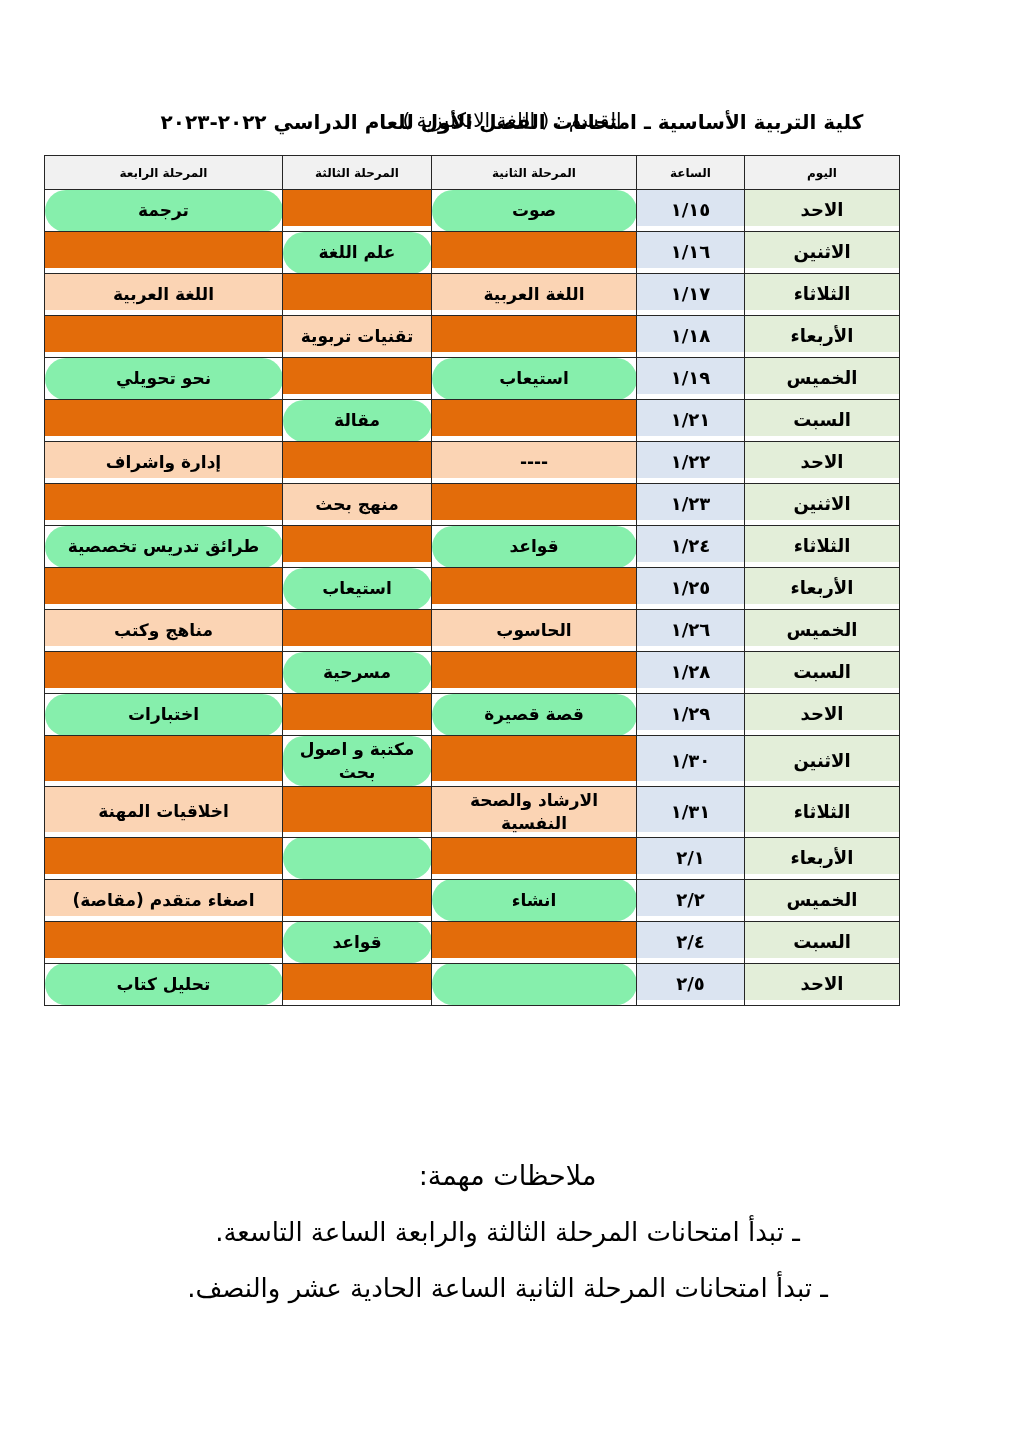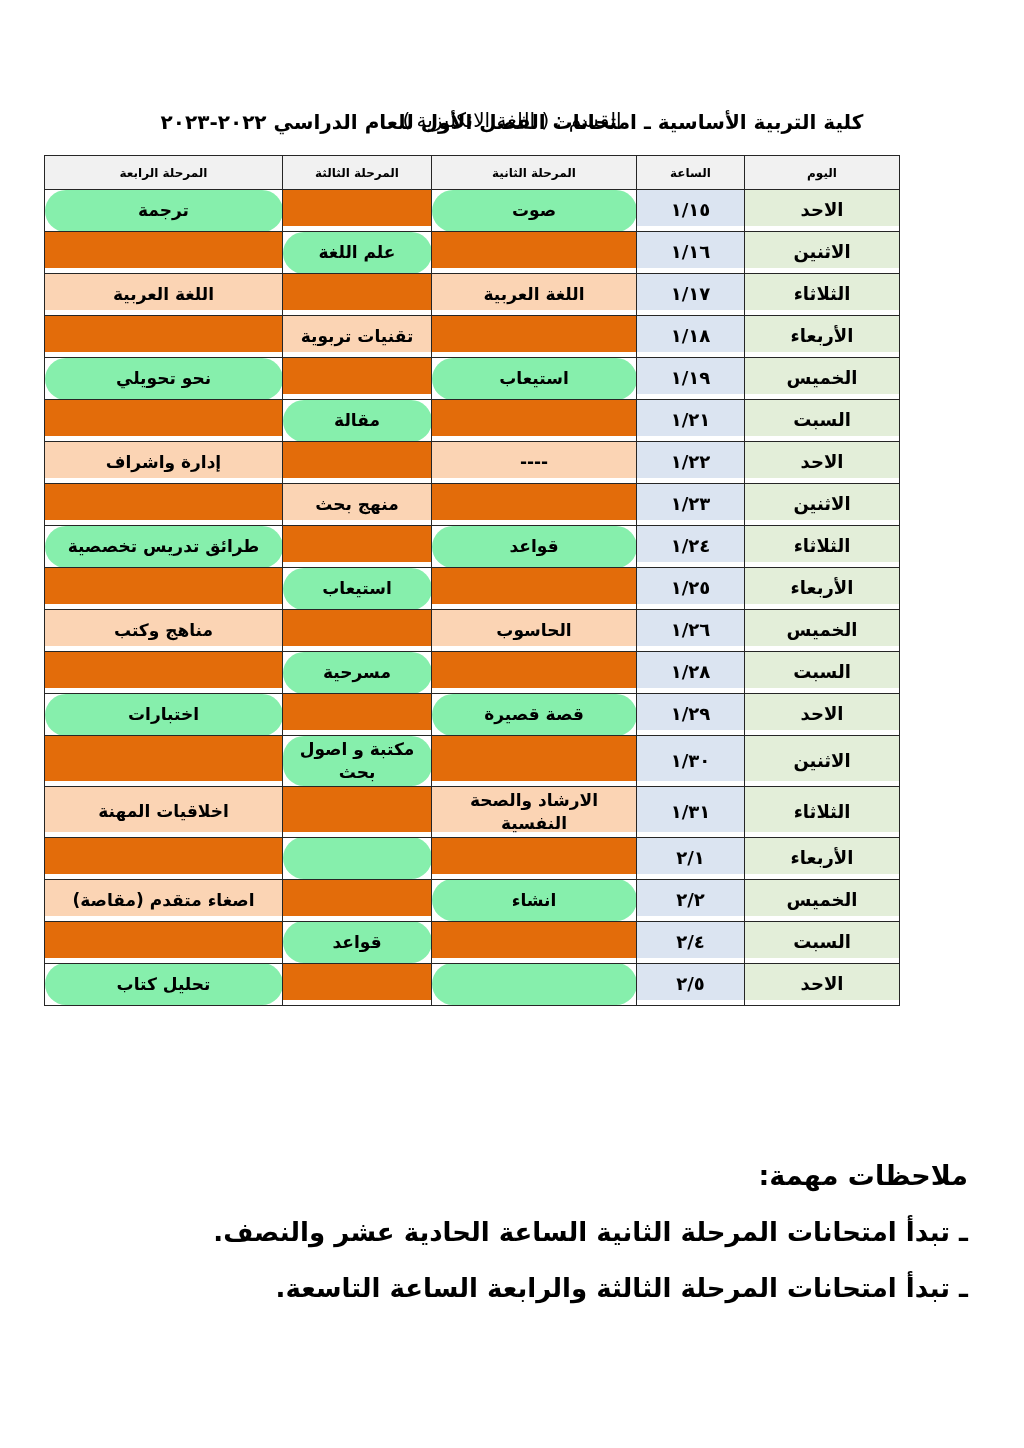--- a/index.html
+++ b/index.html
@@ -77,23 +77,23 @@
     font-size: 18px;
   }
   td.bg-orange { background: var(--orange); box-shadow: inset 0 -5px 0 #fff; }
   td.bg-peach  { background: var(--peach);  box-shadow: inset 0 -5px 0 #fff; }
   td.bg-white  { background: #86efac; border-radius: 21px; }
   .notes {
     position: absolute;
     top: 1160px;
     right: 56px;
     left: 47px;
-    text-align: right;
+    text-align: center;
     font-size: 26px;
-    font-weight: bold;
+    font-weight: normal;
   }
   .notes-heading { font-size: 27px; }
   .note-line { margin-top: 26px; font-size: 26px; }
 </style>
 </head>
 <body>
 
 <div class="page">
 
   <div class="doc-title">كلية التربية الأساسية ـ امتحانات الفصل الأول للعام الدراسي ٢٠٢٢-٢٠٢٣</div>
@@ -248,17 +248,17 @@
     <td class="date-cell">٢/٥</td>
     <td class="stage-cell bg-white"></td>
     <td class="stage-cell bg-orange"></td>
     <td class="stage-cell bg-white">تحليل كتاب</td>
   </tr>
       </tbody>
   </table>
 
   <div class="notes">
     <div class="notes-heading">ملاحظات مهمة:</div>
+    <div class="note-line">ـ تبدأ امتحانات المرحلة الثالثة والرابعة الساعة التاسعة.</div>
     <div class="note-line">ـ تبدأ امتحانات المرحلة الثانية الساعة الحادية عشر والنصف.</div>
-    <div class="note-line">ـ تبدأ امتحانات المرحلة الثالثة والرابعة الساعة التاسعة.</div>
   </div>
 
 </div>
 
 </body></html>

